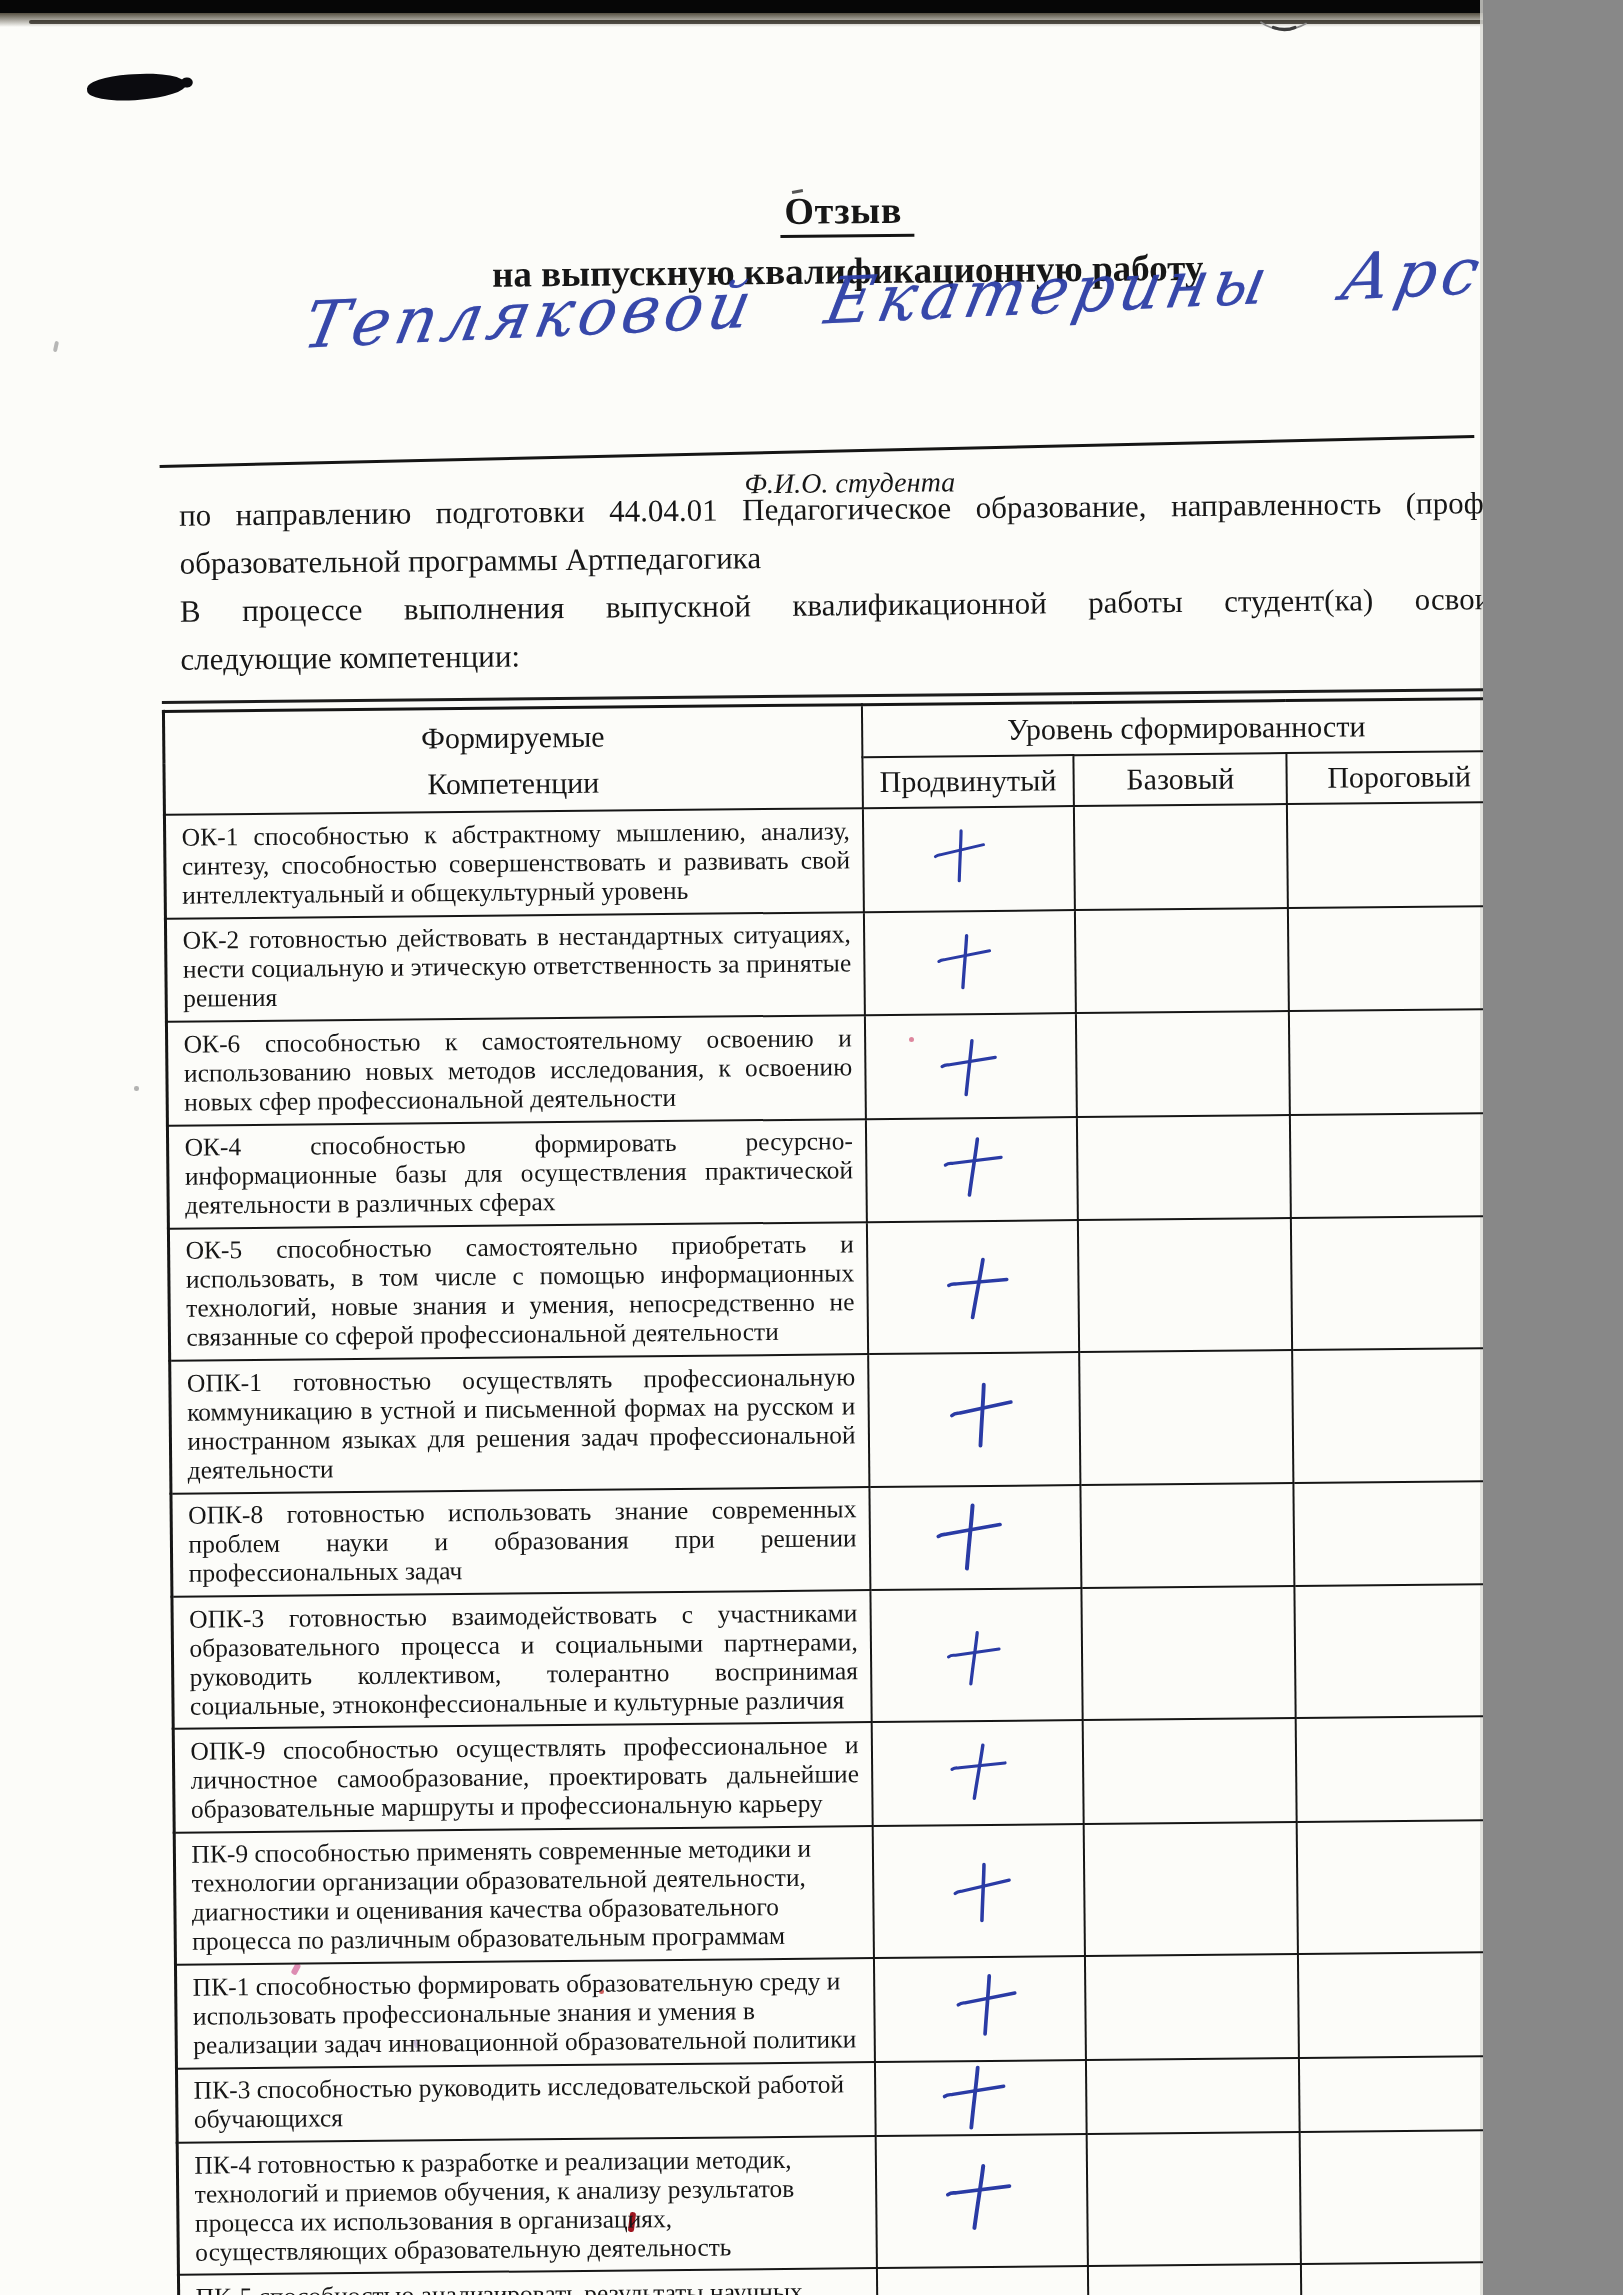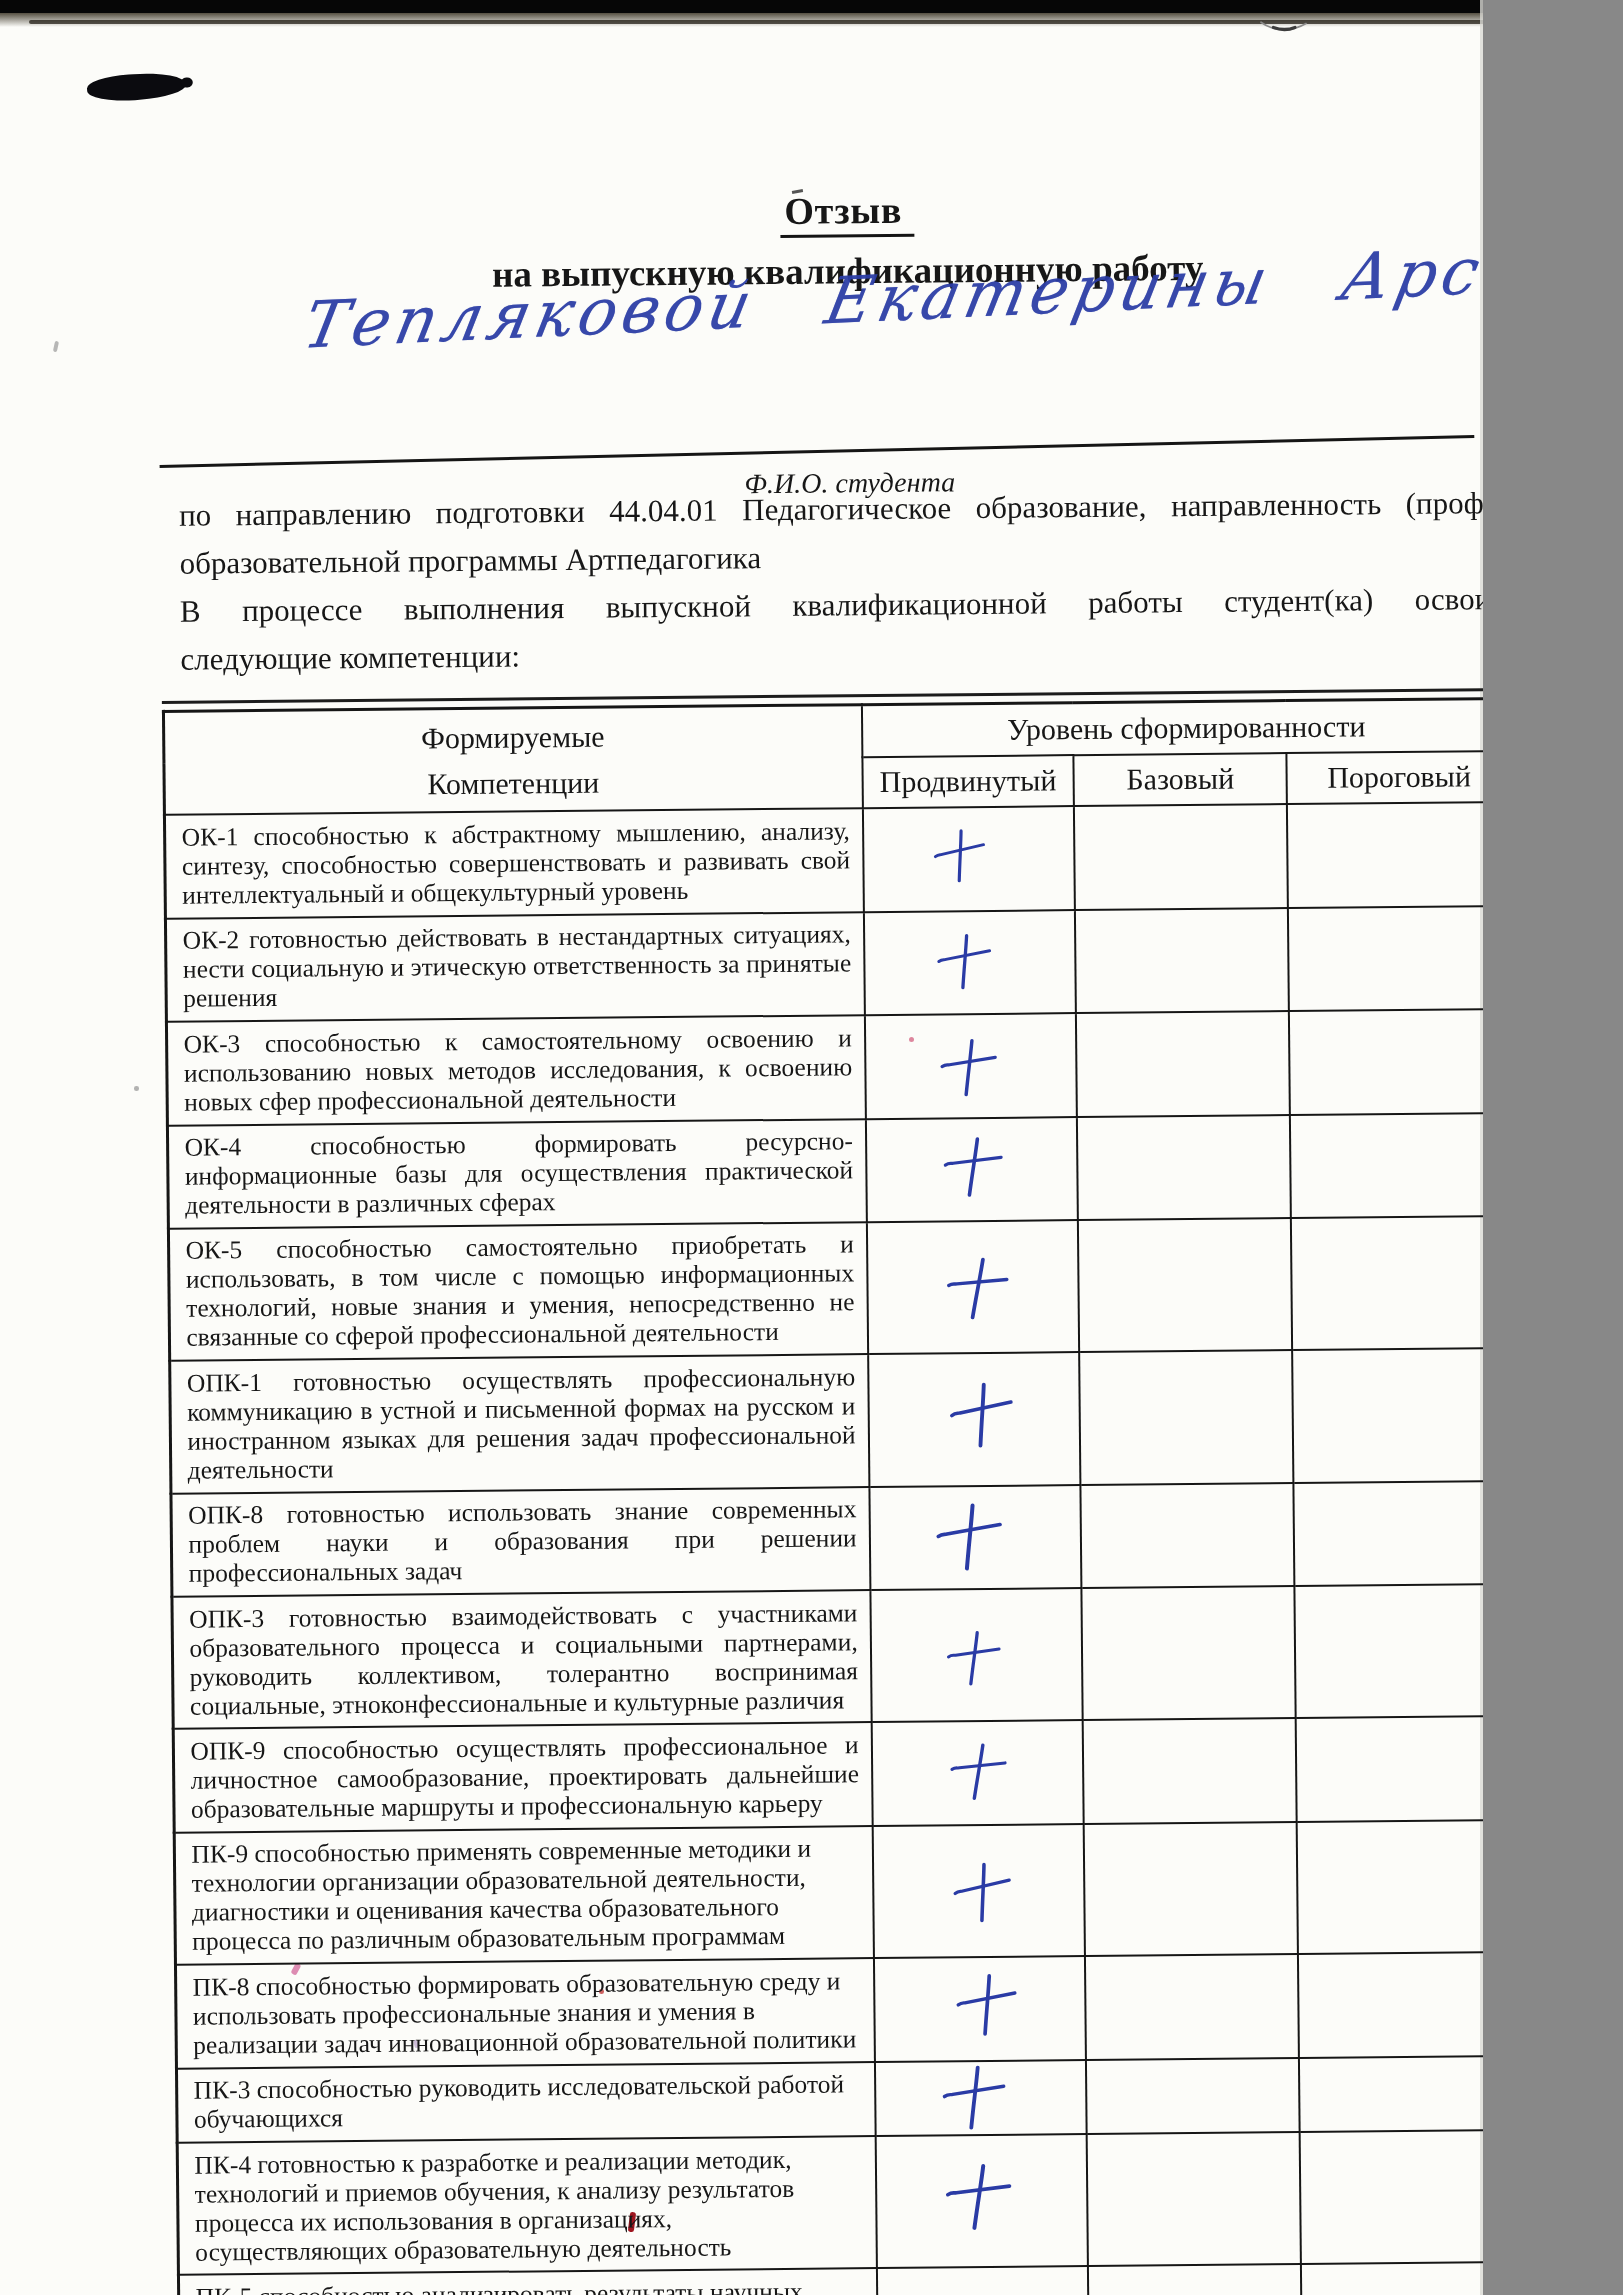--- a/index.html
+++ b/index.html
@@ -136,21 +136,21 @@
             <tr>
     <td class="comp just"><span class="code">ОК-2</span> <span class="desc">готовностью действовать в нестандартных ситуациях, нести социальную и этическую ответственность за принятые решения</span></td>
     <td class="lvl"><svg class="plus" width="64" height="65" viewBox="0 0 100 100" style="transform: rotate(-2deg) translate(-5.2px, -0.7px) scale(0.94);">
     <path d="M56 6 C 54 28, 50 55, 46 92" stroke="#2a3ba5" stroke-width="5.5" fill="none" stroke-linecap="round"></path>
     <path d="M8 47 C 14 43, 16 45, 20 44 C 40 41, 66 37, 93 33" stroke="#2a3ba5" stroke-width="5" fill="none" stroke-linecap="round"></path>
   </svg></td>
     <td class="lvl"></td>
     <td class="lvl"></td>
   </tr>
             <tr>
-    <td class="comp just"><span class="code">ОК-3</span> <span class="desc">способностью к самостоятельному освоению и использованию новых методов исследования, к освоению новых сфер профессиональной деятельности</span></td>
+    <td class="comp just"><span class="code">ОК-6</span> <span class="desc">способностью к самостоятельному освоению и использованию новых методов исследования, к освоению новых сфер профессиональной деятельности</span></td>
     <td class="lvl"><svg class="plus" width="64" height="65" viewBox="0 0 100 100" style="transform: rotate(0deg) translate(-2px, 2.6px) scale(0.98);">
     <path d="M56 6 C 54 28, 50 55, 46 92" stroke="#2a3ba5" stroke-width="5.5" fill="none" stroke-linecap="round"></path>
     <path d="M8 47 C 14 43, 16 45, 20 44 C 40 41, 66 37, 93 33" stroke="#2a3ba5" stroke-width="5" fill="none" stroke-linecap="round"></path>
   </svg></td>
     <td class="lvl"></td>
     <td class="lvl"></td>
   </tr>
             <tr>
     <td class="comp just"><span class="code">ОК-4</span> <span class="desc">способностью формировать ресурсно-информационные базы для осуществления практической деятельности в различных сферах</span></td>
     <td class="lvl"><svg class="plus" width="64" height="65" viewBox="0 0 100 100" style="transform: rotate(2deg) translate(1.3px, -2px) scale(1.02);">
@@ -208,21 +208,21 @@
             <tr>
     <td class="comp"><span class="code">ПК-9</span> <span class="desc">способностью применять современные методики и технологии организации образовательной деятельности, диагностики и оценивания качества образовательного процесса по различным образовательным программам</span></td>
     <td class="lvl"><svg class="plus" width="64" height="65" viewBox="0 0 100 100" style="transform: rotate(-4deg) translate(3.9px, 2px) scale(1.01);">
     <path d="M56 6 C 54 28, 50 55, 46 92" stroke="#2a3ba5" stroke-width="5.5" fill="none" stroke-linecap="round"></path>
     <path d="M8 47 C 14 43, 16 45, 20 44 C 40 41, 66 37, 93 33" stroke="#2a3ba5" stroke-width="5" fill="none" stroke-linecap="round"></path>
   </svg></td>
     <td class="lvl"></td>
     <td class="lvl"></td>
   </tr>
             <tr>
-    <td class="comp"><span class="code">ПК-8</span> <span class="desc">способностью формировать образовательную среду и использовать профессиональные знания и умения в реализации задач инновационной образовательной политики</span></td>
+    <td class="comp"><span class="code">ПК-1</span> <span class="desc">способностью формировать образовательную среду и использовать профессиональные знания и умения в реализации задач инновационной образовательной политики</span></td>
     <td class="lvl"><svg class="plus" width="64" height="65" viewBox="0 0 100 100" style="transform: rotate(-2deg) translate(7.2px, -2.6px) scale(1.05);">
     <path d="M56 6 C 54 28, 50 55, 46 92" stroke="#2a3ba5" stroke-width="5.5" fill="none" stroke-linecap="round"></path>
     <path d="M8 47 C 14 43, 16 45, 20 44 C 40 41, 66 37, 93 33" stroke="#2a3ba5" stroke-width="5" fill="none" stroke-linecap="round"></path>
   </svg></td>
     <td class="lvl"></td>
     <td class="lvl"></td>
   </tr>
             <tr>
     <td class="comp"><span class="code">ПК-3</span> <span class="desc">способностью руководить исследовательской работой обучающихся</span></td>
     <td class="lvl"><svg class="plus" width="64" height="65" viewBox="0 0 100 100" style="transform: rotate(0deg) translate(-6.5px, 0.7px) scale(1.09);">

